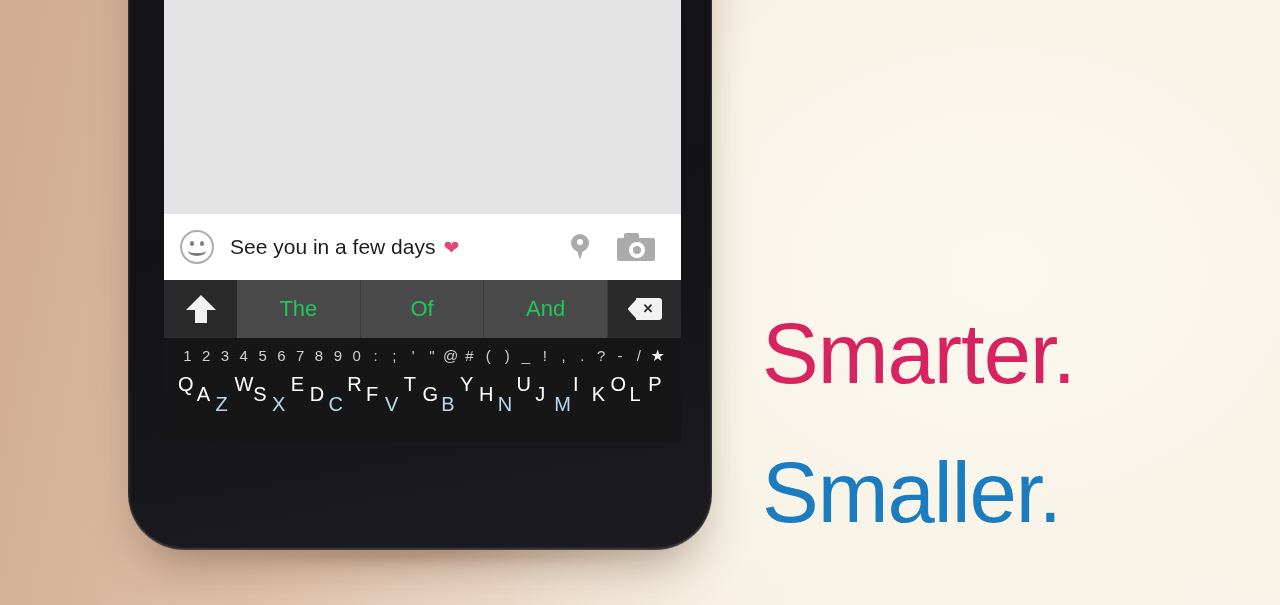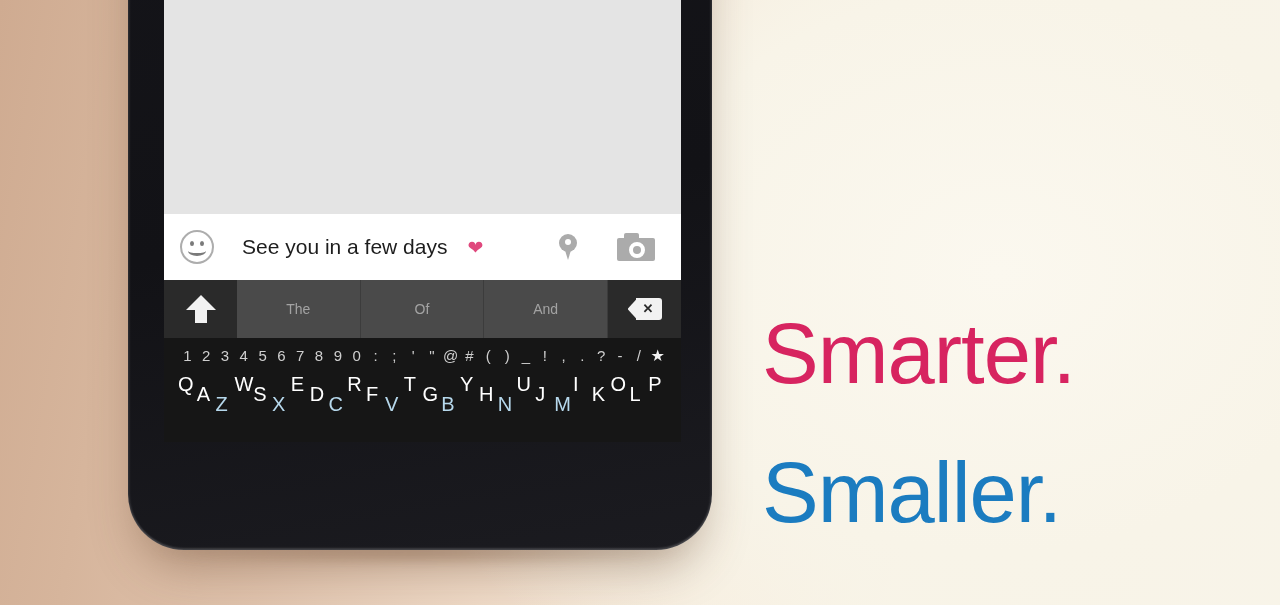--- a/index.html
+++ b/index.html
@@ -37,21 +37,21 @@
     position:absolute; left:164px; top:-210px; width:517px; height:652px;
     background:#e4e4e4; overflow:hidden;
   }
 
   
   .chat { position:absolute; left:0; top:0; width:517px; height:424px; background:#e4e4e4; }
 
   
   .inputbar {
     position:absolute; left:0; top:424px; width:517px; height:66px;
-    background:#fff; display:flex; align-items:center; padding:0 26px 0 16px; gap:12px;
+    background:#fff; display:flex; align-items:center; padding:0 26px 0 16px; gap:0;
   }
   .emoji-btn { width:34px; height:34px; border:2px solid #adadad; border-radius:50%; position:relative; flex:0 0 34px; }
   .emoji-btn .eye { position:absolute; width:4px; height:5px; background:#7a7a7a; border-radius:50%; top:9px; }
   .emoji-btn .eye.l { left:8px; } .emoji-btn .eye.r { right:8px; }
   .emoji-btn .mouth {
     position:absolute; left:6px; top:14px; width:18px; height:10px;
     border-bottom:3px solid #7a7a7a; border-radius:0 0 60% 60%;
   }
   .compose-text { font-size:21px; color:#1d1d1d; margin-left:16px; white-space:nowrap; }
   .heart-emoji { font-size:19px; margin-left:8px; color:#e0487d; }
@@ -65,21 +65,21 @@
   .cam-icon .hump { position:absolute; left:7px; top:0; width:15px; height:7px; background:#ababab; border-radius:2px 2px 0 0; }
   .cam-icon .lens { position:absolute; left:12px; top:9px; width:16px; height:16px; border:4px solid #fff; border-radius:50%; }
 
   
   .kb { position:absolute; left:0; top:490px; width:517px; height:162px; background:#161616; }
   .sugg-row { display:flex; height:58px; }
   .key-dark { background:#2a2a2a; display:flex; align-items:center; justify-content:center; }
   .key-shift { flex:0 0 73px; }
   .key-del { flex:0 0 73px; }
   .sugg { flex:1 1 0; background:#4a4a4a; display:flex; align-items:center; justify-content:center;
-          color:#a3a3a3; font-size:14px; border-right:1px solid #3c3c3c; }
+          color:#22c55e; font-size:22px; border-right:1px solid #3c3c3c; }
   .sugg:last-of-type { border-right:none; }
   .shift-arrow { width:0; height:0; position:relative; }
   .shift-arrow::before { content:""; position:absolute; left:-15px; top:-14px; border-left:15px solid transparent; border-right:15px solid transparent; border-bottom:15px solid #f2f2f2; }
   .shift-arrow::after { content:""; position:absolute; left:-6px; top:1px; width:12px; height:13px; background:#f2f2f2; }
   .del-key { position:relative; width:34px; height:22px; }
   .del-key .bx { position:absolute; right:0; top:0; width:26px; height:22px; background:#f2f2f2; border-radius:0 3px 3px 0; }
   .del-key .pt { position:absolute; left:0; top:0; width:10px; height:22px; background:#f2f2f2; clip-path:polygon(100% 0,100% 100%,0 50%); }
   .del-key .x { position:absolute; right:7px; top:4px; width:13px; height:13px; color:#2a2a2a; font-size:13px; font-weight:bold; line-height:13px; text-align:center; }
 
   .sym-row { height:34px; display:flex; align-items:center; justify-content:center; gap:0; padding:0 14px; }

